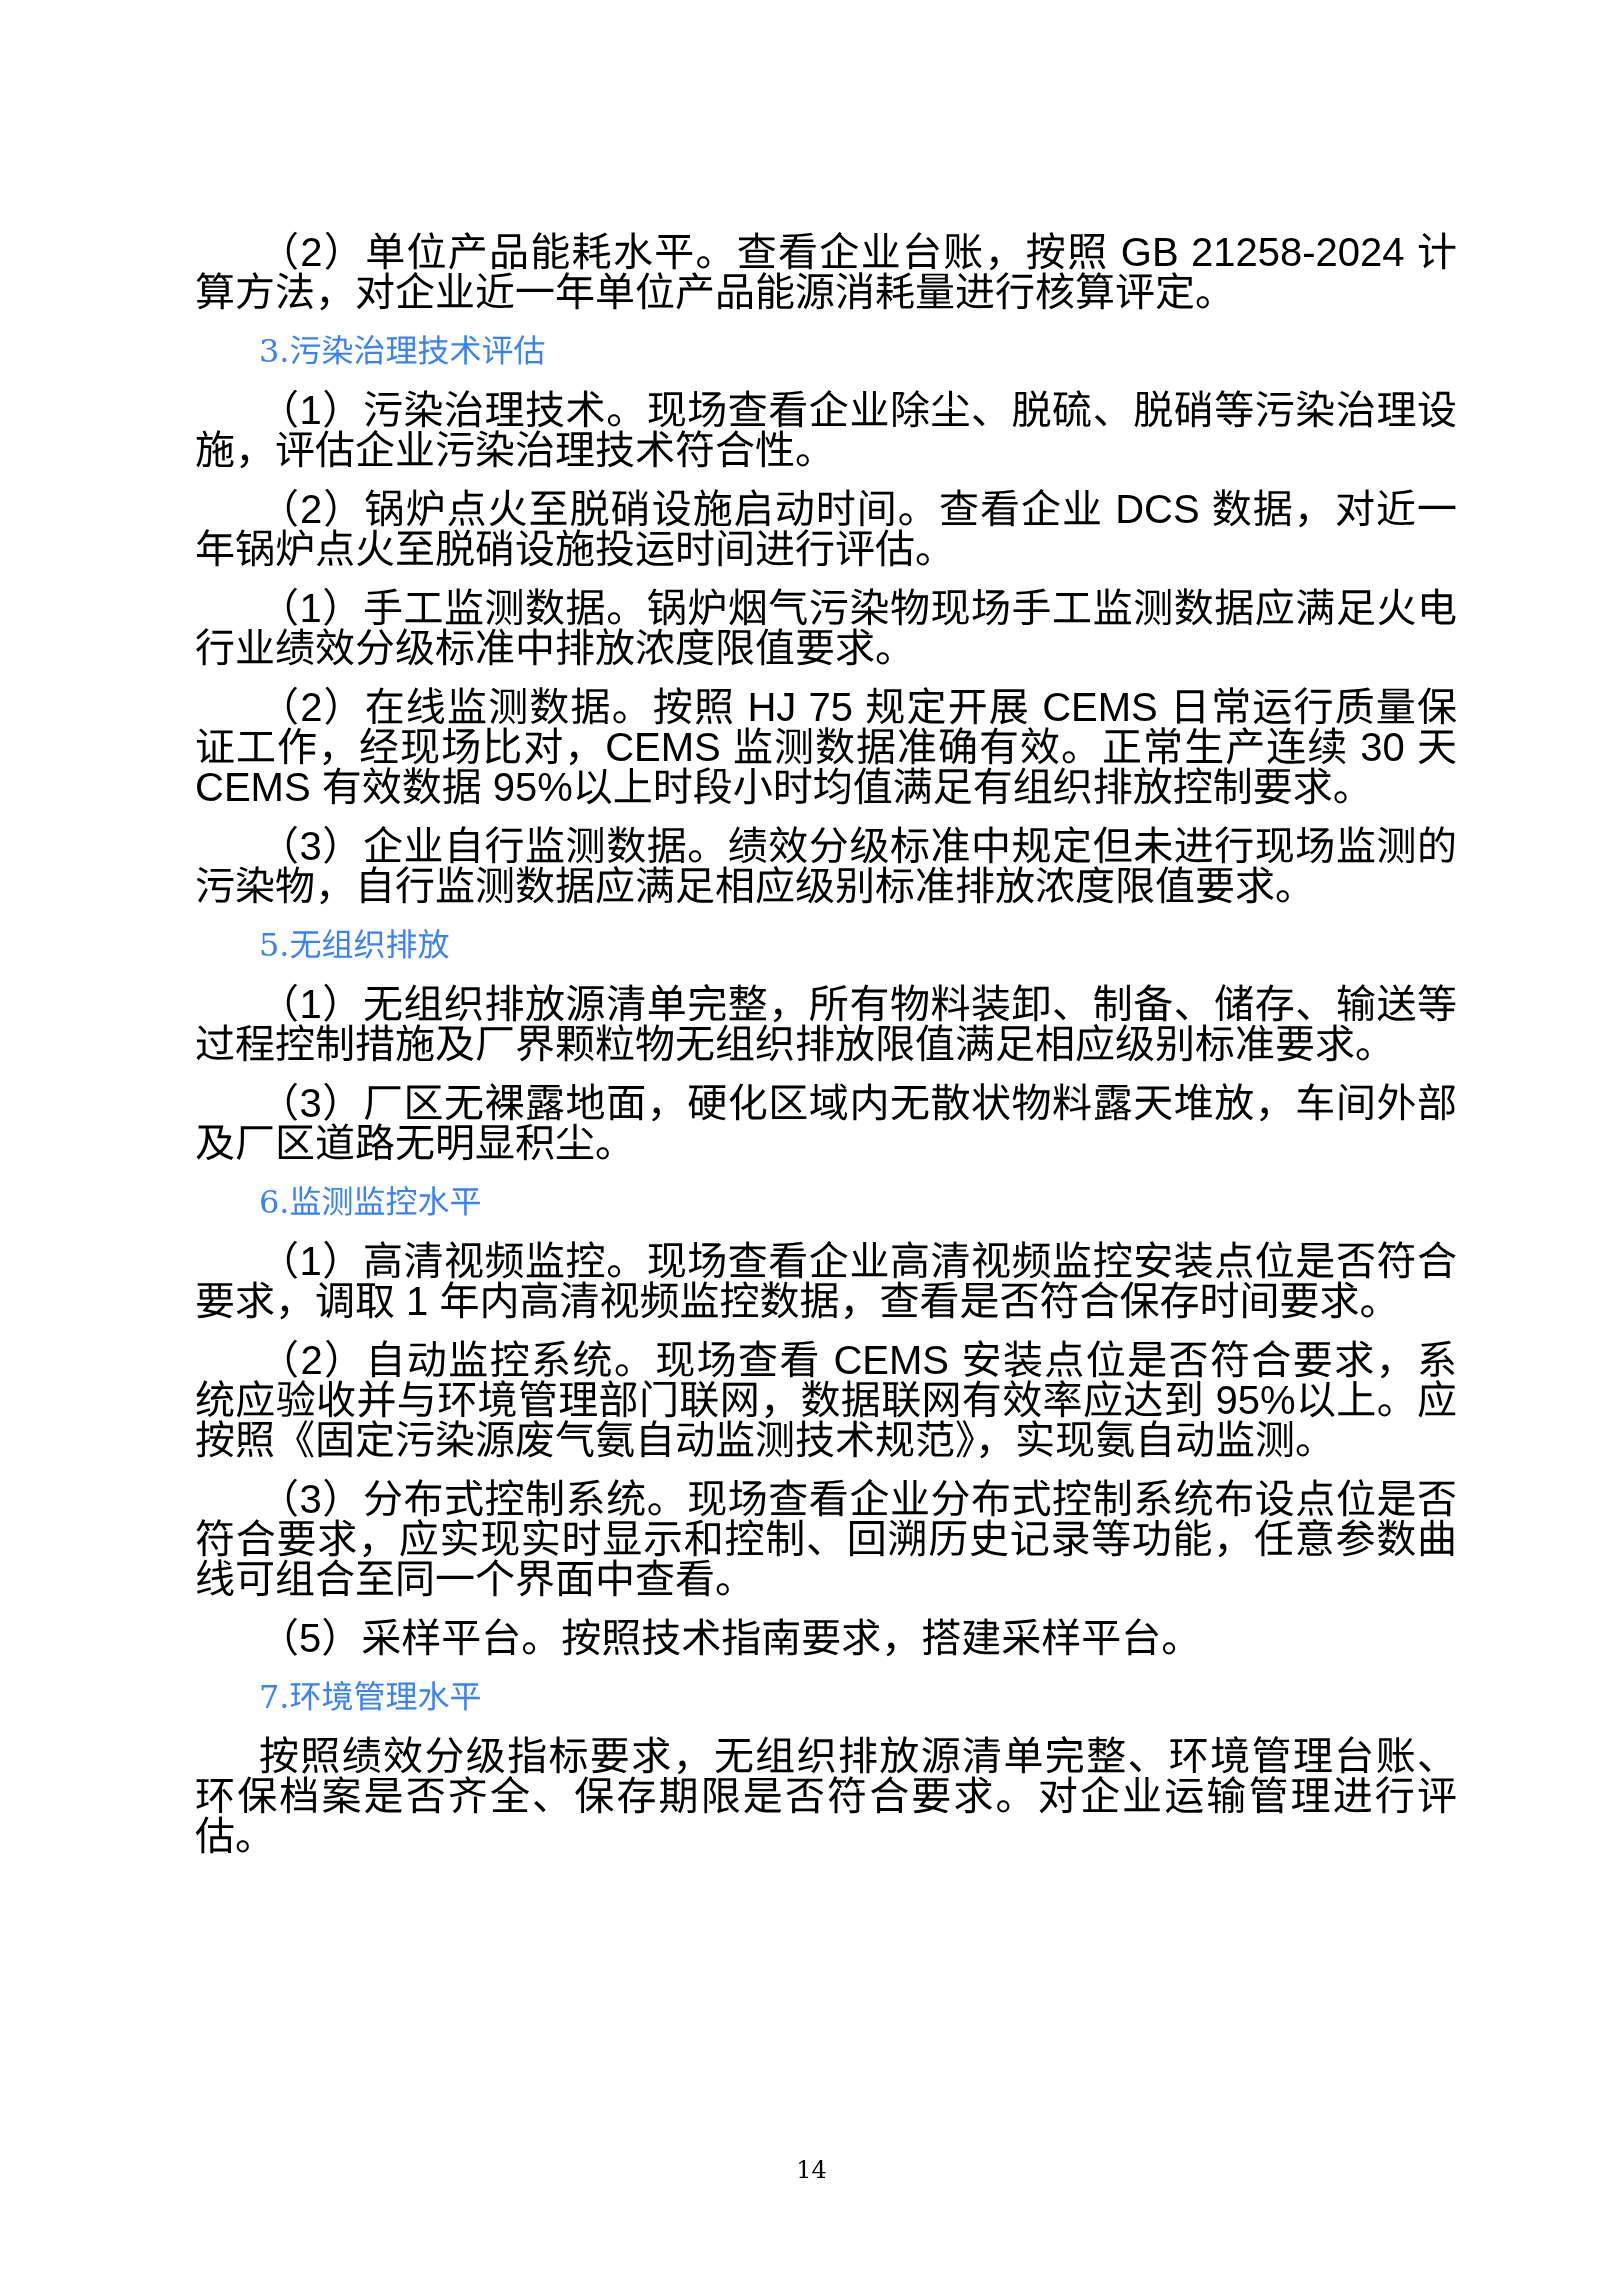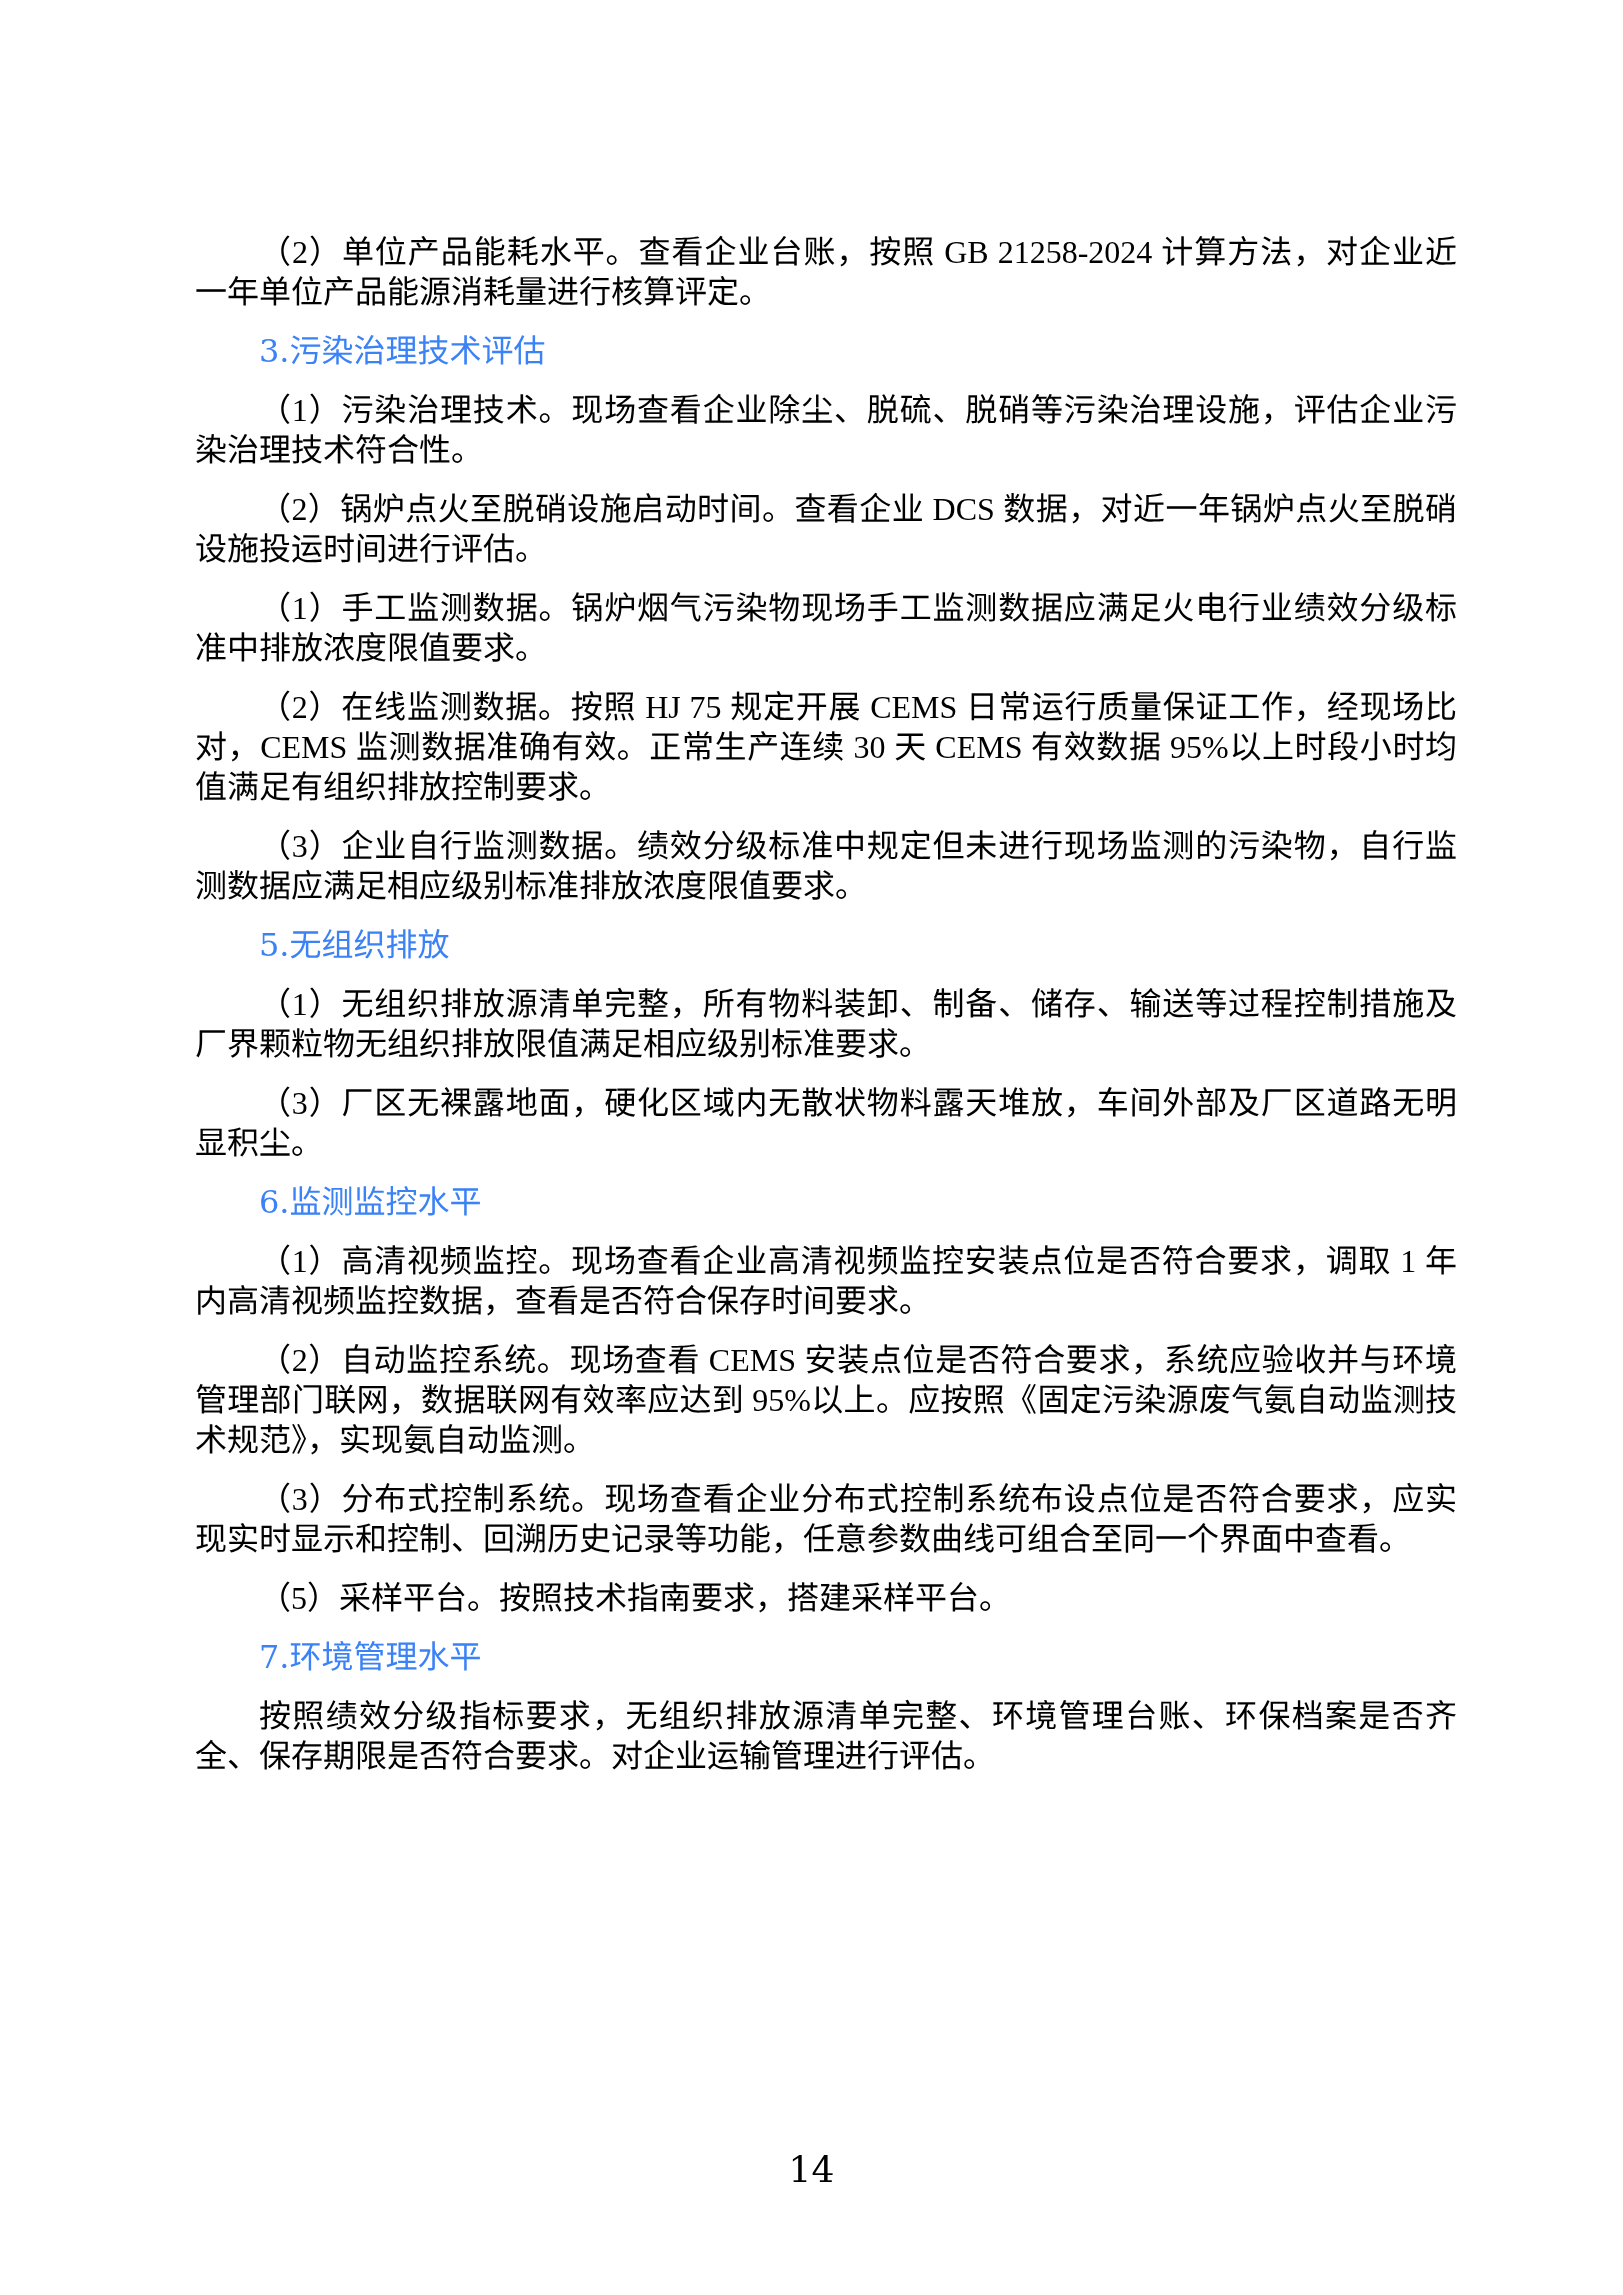--- a/index.html
+++ b/index.html
@@ -20,48 +20,48 @@
     overflow: hidden;
   }
   .content {
     position: absolute;
     left: 195px;
     top: 232px;
     width: 1274px;
   }
   
   .para {
-    font-size: 32px;
+    font-size: 40px;
     line-height: 40px;
     color: #000000;
     text-align: justify;
     text-justify: inter-character;
     text-indent: 64px;
     margin: 0 12px 19px 0;
     letter-spacing: 0px;
     word-break: break-all;
-    font-family: Liberation Serif, serif;
+    font-family: Liberation Sans, sans-serif;
   }
   
   .heading {
     font-size: 32px;
     line-height: 40px;
     color: #3b82f6;
     text-indent: 64px;
     margin: 0 0 19px 0;
     text-align: left;
     font-family: "DejaVu Serif", "Liberation Serif", serif;
   }
   .page-number {
     position: absolute;
     left: 0;
     top: 2153px;
     width: 1623px;
     text-align: center;
-    font-size: 36px;
+    font-size: 24px;
     line-height: 34px;
     color: #000000;
     font-family: "DejaVu Serif", "Liberation Serif", serif;
   }
 </style>
 </head>
 <body>
 
 <div class="page">
   <div class="content" id="body-container">

